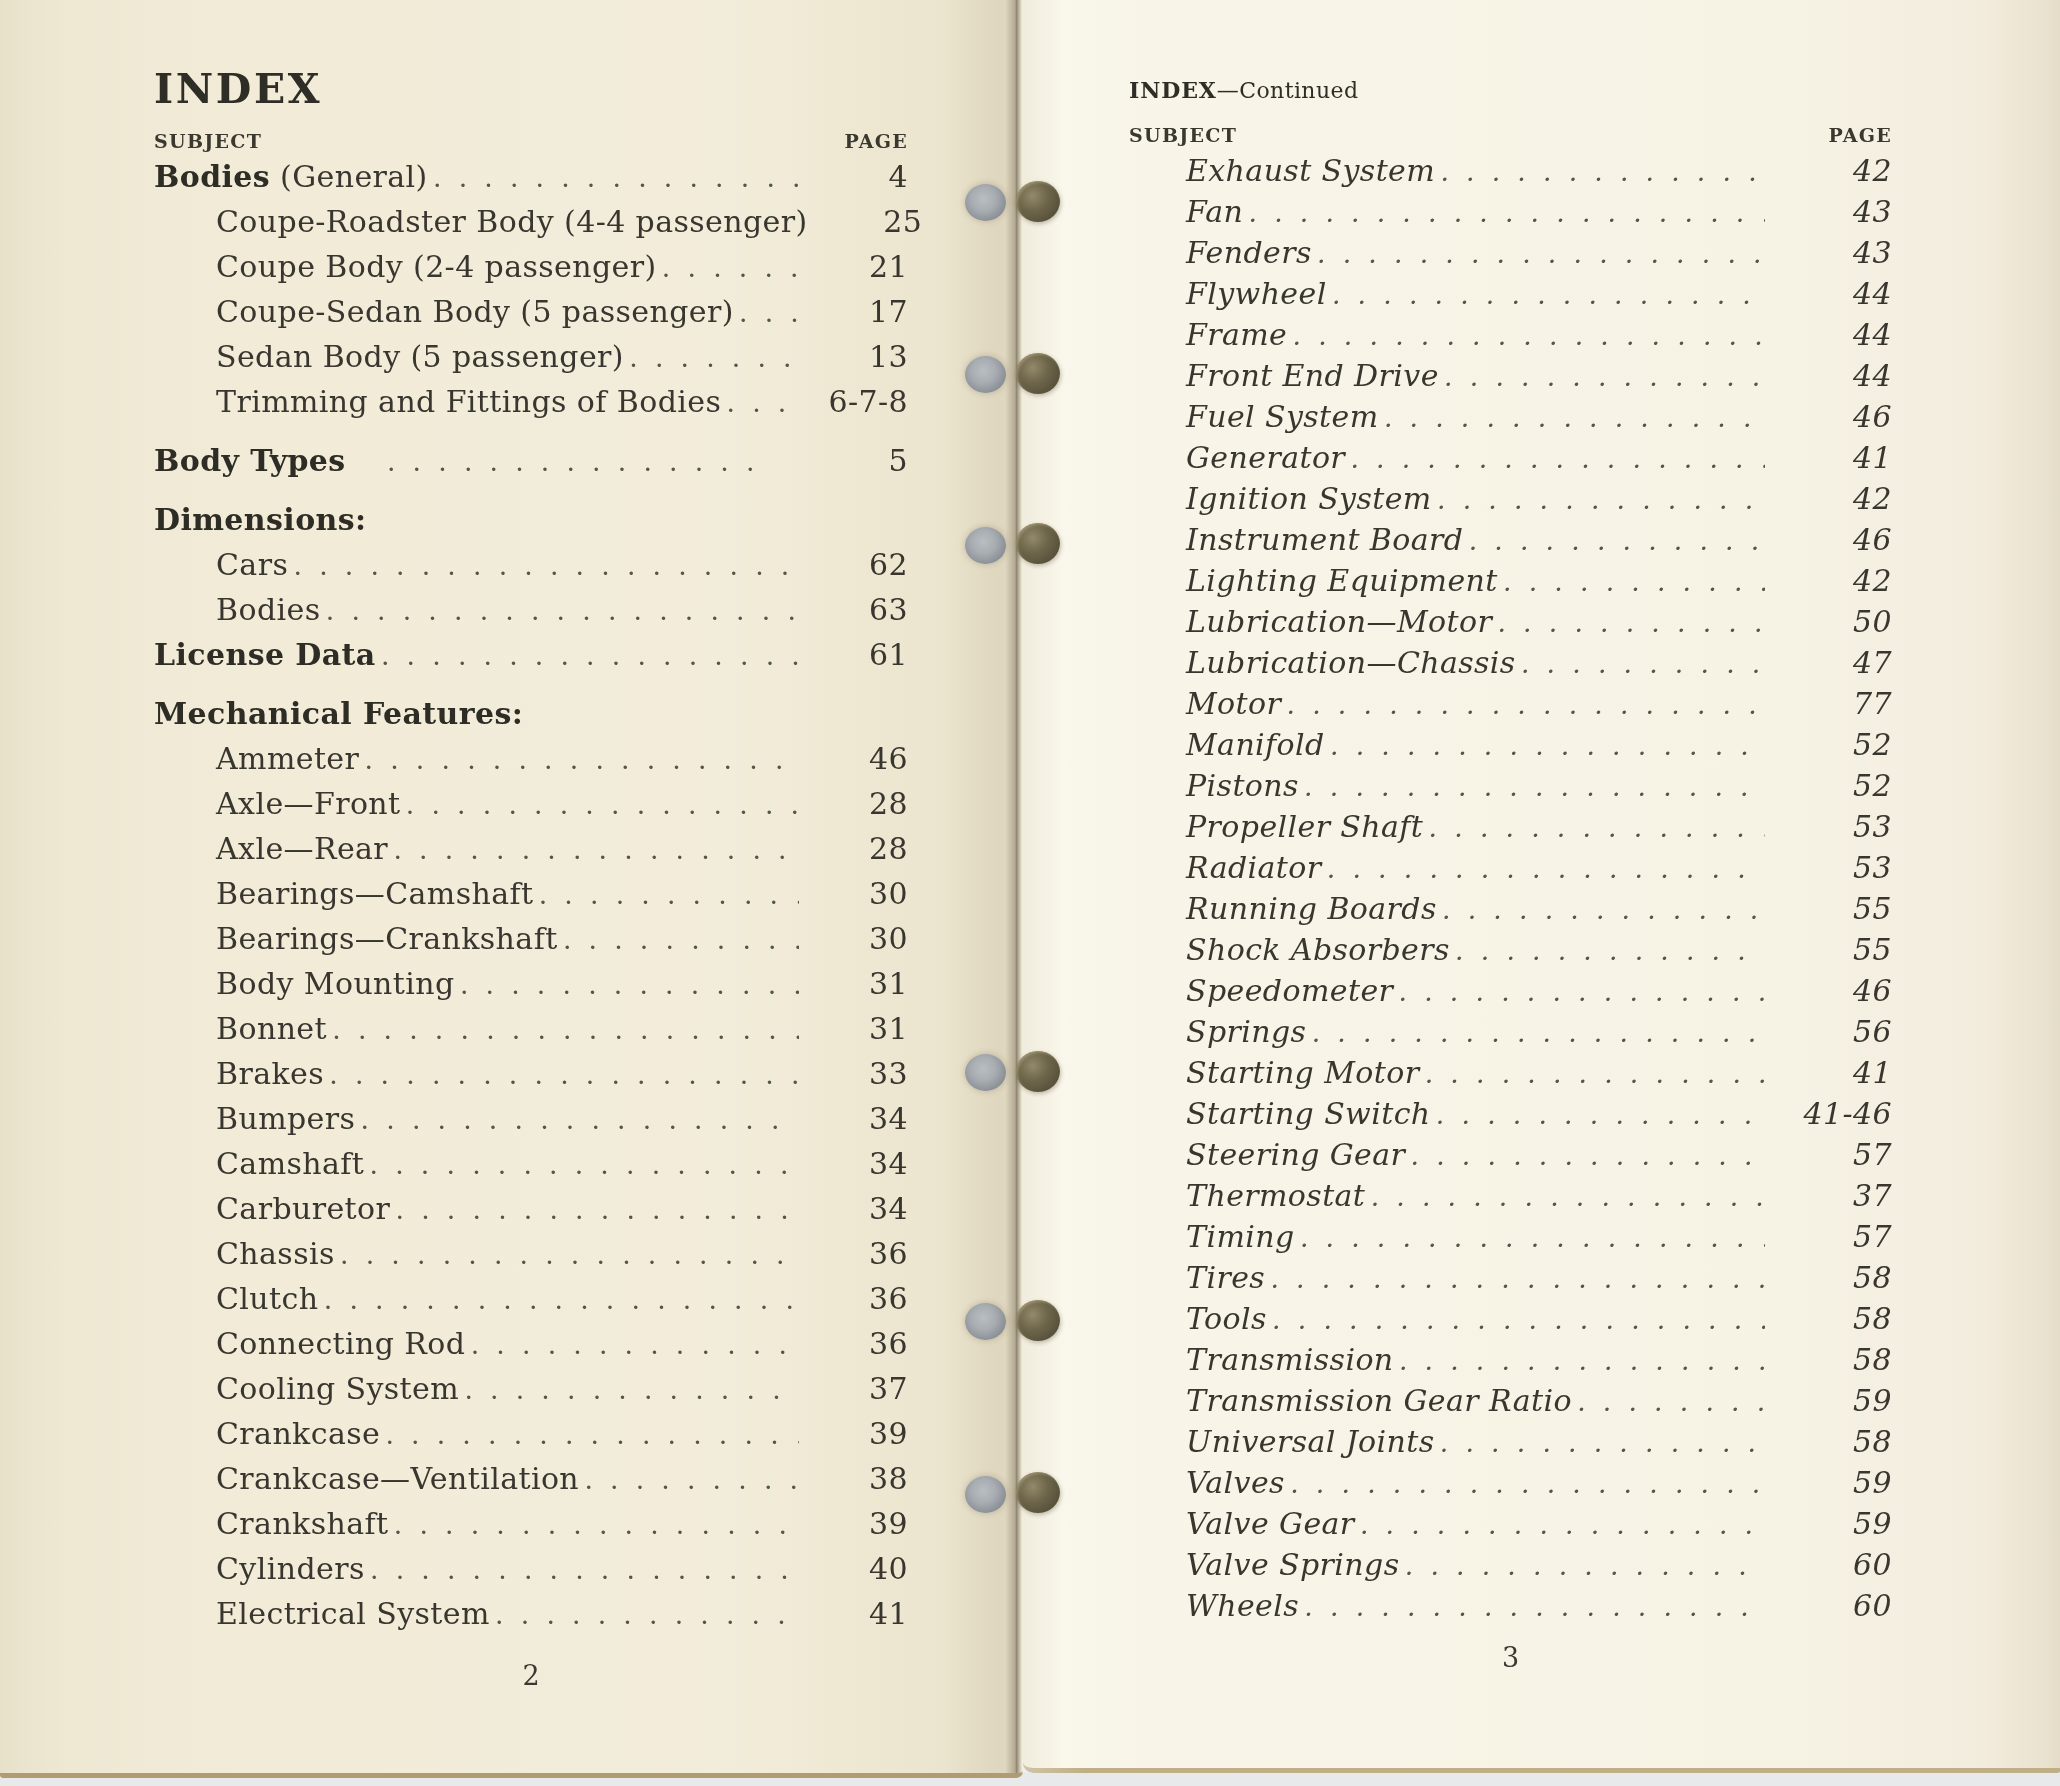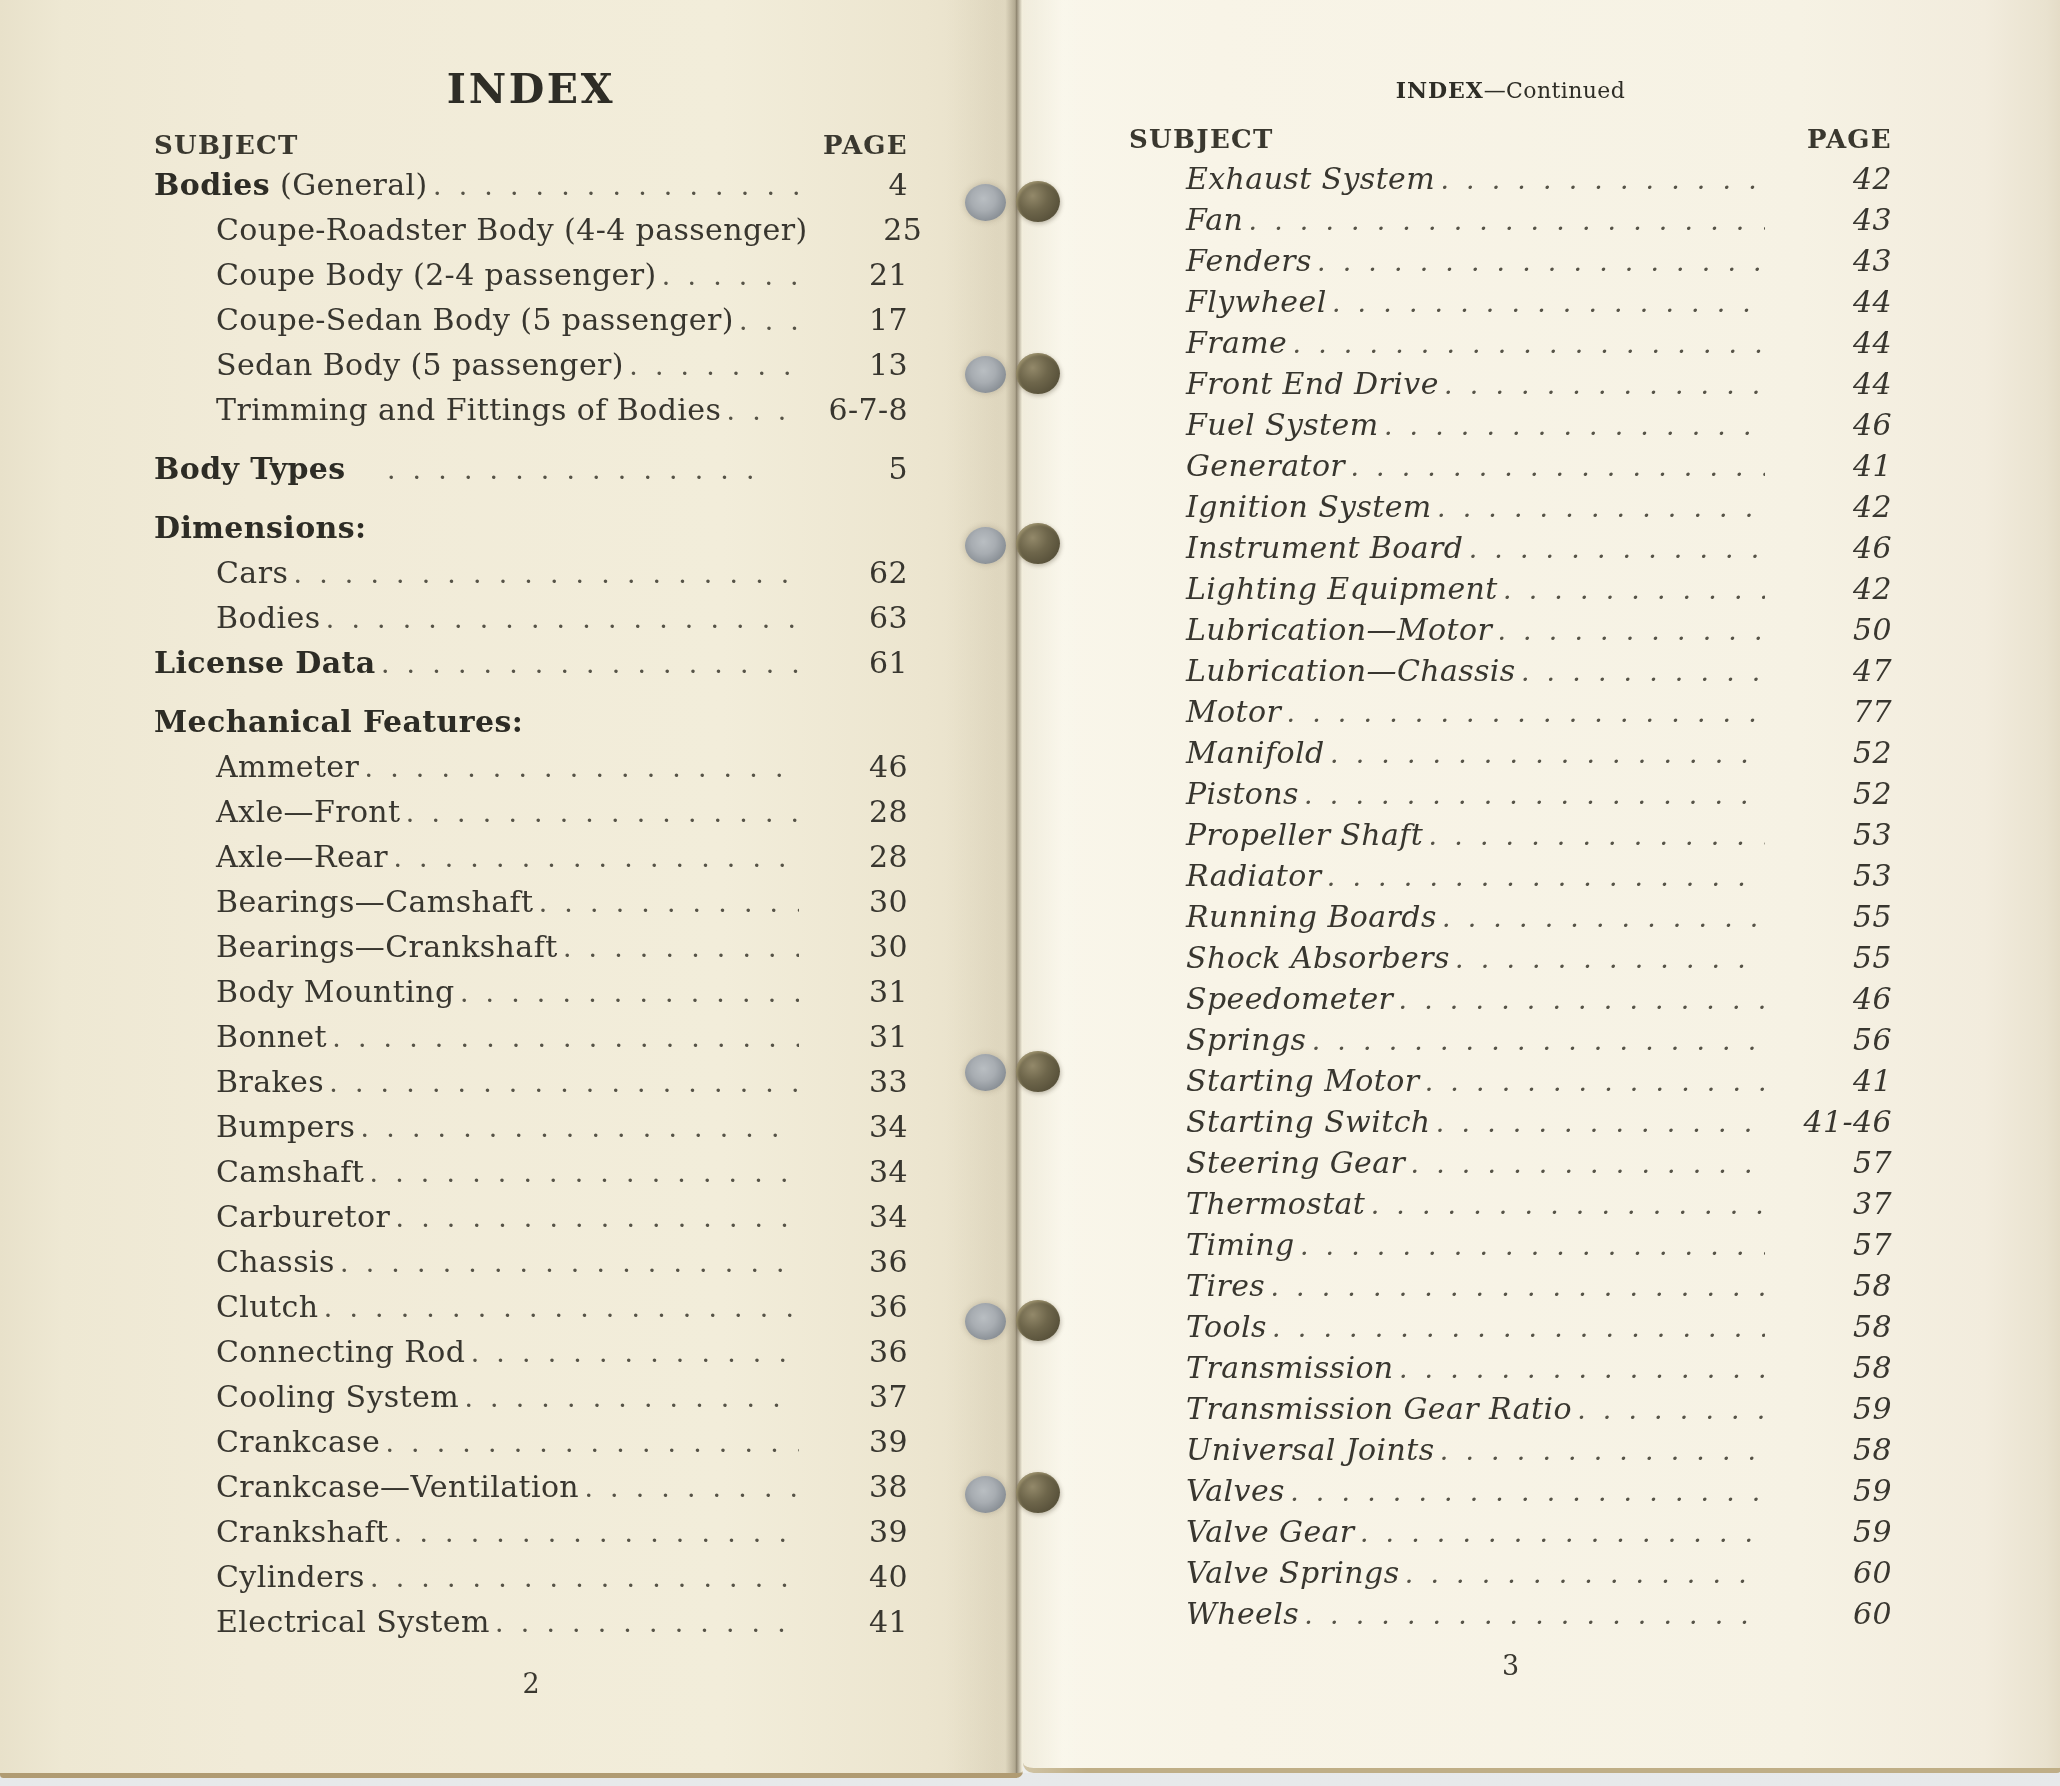--- a/index.html
+++ b/index.html
@@ -24,28 +24,28 @@
     border-radius:0 0 5.3px 10.6px;
   }
   .gutter{
     position:absolute;left:946px;top:0;width:141px;height:1773px;pointer-events:none;
     background:linear-gradient(90deg,rgba(0,0,0,0) 0%,rgba(135,115,80,0.10) 42%,rgba(92,78,52,0.40) 49%,rgba(70,58,38,0.55) 50%,rgba(255,255,248,0.28) 54%,rgba(0,0,0,0) 100%);
   }
   .content{position:absolute;}
   .page.left .content{left:154px;right:115px;top:67px;}
   .page.right .content{left:106px;right:168px;top:78px;}
   .title{
-    margin:0;text-align:center;font-weight:bold;color:#2e2d26;
+    margin:0;font-weight:bold;color:#2e2d26;
     font-size:41px;letter-spacing:2.6px;line-height:1.1;
   }
   .page.right .title{font-size:22px;letter-spacing:0.9px;}
   .page.right .title .rest{font-weight:normal;letter-spacing:0.4px;}
   .colheads{
     display:flex;justify-content:space-between;align-items:baseline;
-    font-size:26px;font-weight:bold;letter-spacing:1.3px;color:#3a382f;
+    font-size:19px;font-weight:bold;letter-spacing:1.3px;color:#3a382f;
     margin-top:17.6px;
   }
   .page.right .colheads{margin-top:21px;}
   .entries{margin-top:7px;}
   .row{display:flex;align-items:baseline;height:45px;font-size:30px;letter-spacing:0.4px;white-space:nowrap;}
   .page.right .row{height:41px;font-style:italic;}
   .row.gap{margin-top:14px;gap:36px;}
   .row.ind{padding-left:62px;}
   .page.right .row.ind{padding-left:57px;}
   .row .b{font-weight:bold;color:#2d2c25;}

